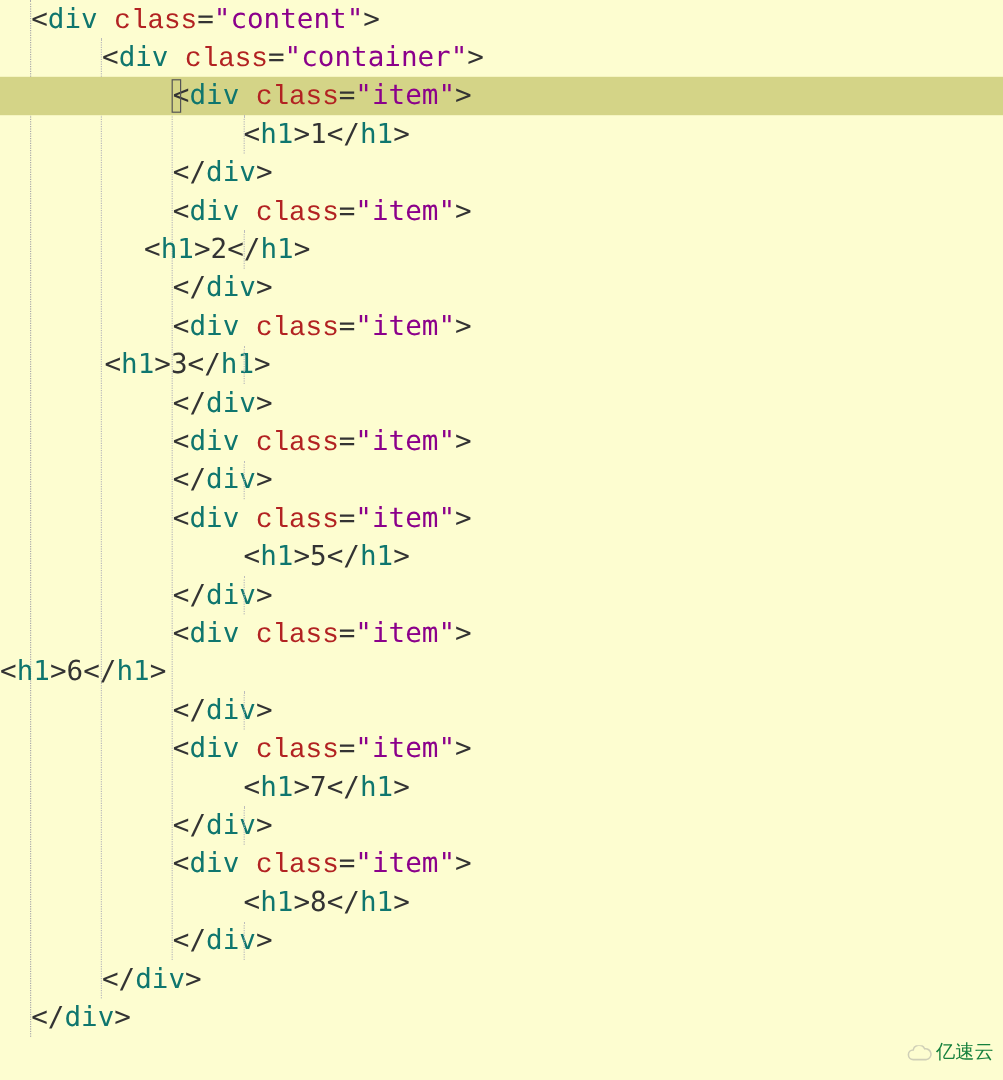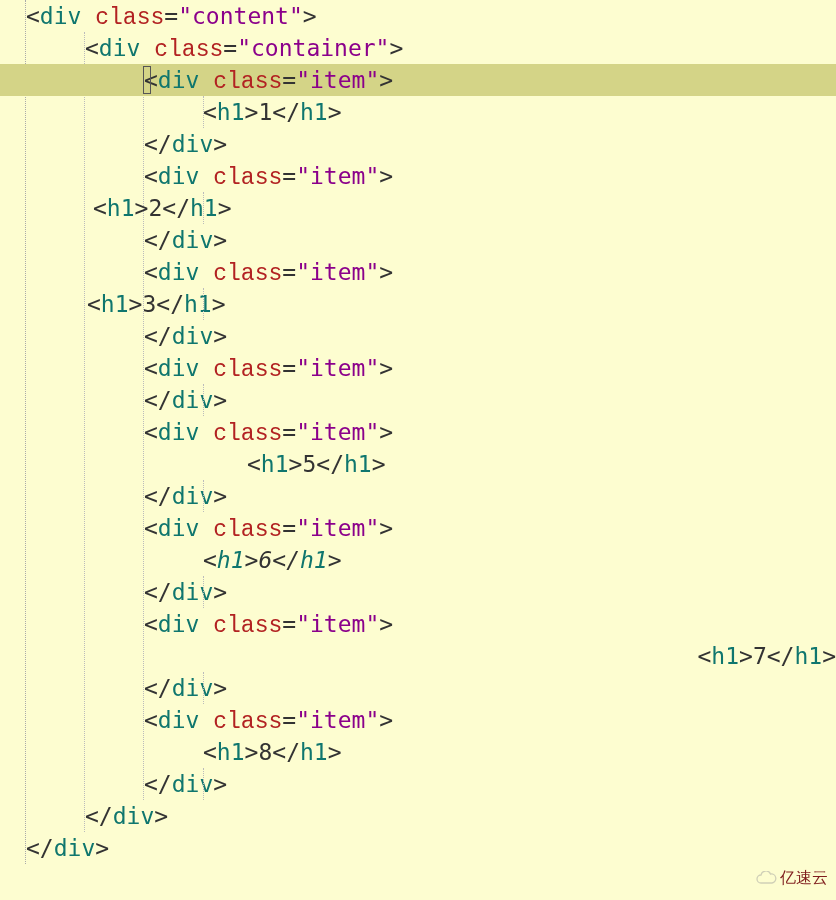--- a/index.html
+++ b/index.html
@@ -59,21 +59,21 @@
   border: 1px solid #555;
   background: transparent;
   top: 2px;
   left: 145px;
 }
 .watermark {
   position: absolute;
   right: 8px;
   bottom: 6px;
   font-size: 16px;
-  color: #7f1d1d;
+  color: #15803d;
   font-family: sans-serif;
   display: flex;
   align-items: center;
   gap: 3px;
   justify-content: center;
 }
 .watermark svg { opacity: 0.45; }
 </style>
 </head>
 <body>
@@ -82,35 +82,35 @@
   <div class="gutter"></div>
   <div class="margin2"></div>
   <div class="margin3"></div>
   <div id="lines">
       <div class="line" style="padding-left: 26px;"><span class="punc">&lt;</span><span class="tag">div</span> <span class="attr">class</span><span class="punc">=</span><span class="val">"content"</span><span class="punc">&gt;</span></div>
       <div class="line" style="padding-left: 85px;"><span class="punc">&lt;</span><span class="tag">div</span> <span class="attr">class</span><span class="punc">=</span><span class="val">"container"</span><span class="punc">&gt;</span></div>
       <div class="line hl" style="padding-left: 144px;"><span class="punc">&lt;</span><span class="tag">div</span> <span class="attr">class</span><span class="punc">=</span><span class="val">"item"</span><span class="punc">&gt;</span><span class="cursor-mark" style="left: 143px;"></span></div>
       <div class="line" style="padding-left: 203px;"><span class="punc">&lt;</span><span class="tag">h1</span><span class="punc">&gt;</span><span class="txt">1</span><span class="punc">&lt;/</span><span class="tag">h1</span><span class="punc">&gt;</span></div>
       <div class="line" style="padding-left: 144px;"><span class="punc">&lt;/</span><span class="tag">div</span><span class="punc">&gt;</span></div>
       <div class="line" style="padding-left: 144px;"><span class="punc">&lt;</span><span class="tag">div</span> <span class="attr">class</span><span class="punc">=</span><span class="val">"item"</span><span class="punc">&gt;</span></div>
-      <div class="line" style="padding-left: 93px;"><span class="punc">&lt;</span><span class="tag">h1</span><span class="punc">&gt;</span><span class="txt">2</span><span class="punc">&lt;/</span><span class="tag">h1</span><span class="punc">&gt;</span></div>
+      <div class="line" style="padding-left: 120px;"><span class="punc">&lt;</span><span class="tag">h1</span><span class="punc">&gt;</span><span class="txt">2</span><span class="punc">&lt;/</span><span class="tag">h1</span><span class="punc">&gt;</span></div>
       <div class="line" style="padding-left: 144px;"><span class="punc">&lt;/</span><span class="tag">div</span><span class="punc">&gt;</span></div>
       <div class="line" style="padding-left: 144px;"><span class="punc">&lt;</span><span class="tag">div</span> <span class="attr">class</span><span class="punc">=</span><span class="val">"item"</span><span class="punc">&gt;</span></div>
       <div class="line" style="padding-left: 87px;"><span class="punc">&lt;</span><span class="tag">h1</span><span class="punc">&gt;</span><span class="txt">3</span><span class="punc">&lt;/</span><span class="tag">h1</span><span class="punc">&gt;</span></div>
       <div class="line" style="padding-left: 144px;"><span class="punc">&lt;/</span><span class="tag">div</span><span class="punc">&gt;</span></div>
       <div class="line" style="padding-left: 144px;"><span class="punc">&lt;</span><span class="tag">div</span> <span class="attr">class</span><span class="punc">=</span><span class="val">"item"</span><span class="punc">&gt;</span></div>
       <div class="line" style="padding-left: 144px;"><span class="punc">&lt;/</span><span class="tag">div</span><span class="punc">&gt;</span></div>
       <div class="line" style="padding-left: 144px;"><span class="punc">&lt;</span><span class="tag">div</span> <span class="attr">class</span><span class="punc">=</span><span class="val">"item"</span><span class="punc">&gt;</span></div>
-      <div class="line" style="padding-left: 203px; margin-left: 44px;"><span class="punc">&lt;</span><span class="tag">h1</span><span class="punc">&gt;</span><span class="txt">5</span><span class="punc">&lt;/</span><span class="tag">h1</span><span class="punc">&gt;</span></div>
+      <div class="line" style="padding-left: 203px;"><span class="punc">&lt;</span><span class="tag">h1</span><span class="punc">&gt;</span><span class="txt">5</span><span class="punc">&lt;/</span><span class="tag">h1</span><span class="punc">&gt;</span></div>
       <div class="line" style="padding-left: 144px;"><span class="punc">&lt;/</span><span class="tag">div</span><span class="punc">&gt;</span></div>
       <div class="line" style="padding-left: 144px;"><span class="punc">&lt;</span><span class="tag">div</span> <span class="attr">class</span><span class="punc">=</span><span class="val">"item"</span><span class="punc">&gt;</span></div>
-      <div class="line" style="padding-left: 203px; font-style: italic;"><span class="punc">&lt;</span><span class="tag">h1</span><span class="punc">&gt;</span><span class="txt">6</span><span class="punc">&lt;/</span><span class="tag">h1</span><span class="punc">&gt;</span></div>
+      <div class="line" style=""><span class="punc">&lt;</span><span class="tag">h1</span><span class="punc">&gt;</span><span class="txt">6</span><span class="punc">&lt;/</span><span class="tag">h1</span><span class="punc">&gt;</span></div>
       <div class="line" style="padding-left: 144px;"><span class="punc">&lt;/</span><span class="tag">div</span><span class="punc">&gt;</span></div>
       <div class="line" style="padding-left: 144px;"><span class="punc">&lt;</span><span class="tag">div</span> <span class="attr">class</span><span class="punc">=</span><span class="val">"item"</span><span class="punc">&gt;</span></div>
-      <div class="line" style="padding-left: 203px; text-align: right;"><span class="punc">&lt;</span><span class="tag">h1</span><span class="punc">&gt;</span><span class="txt">7</span><span class="punc">&lt;/</span><span class="tag">h1</span><span class="punc">&gt;</span></div>
+      <div class="line" style="padding-left: 203px;"><span class="punc">&lt;</span><span class="tag">h1</span><span class="punc">&gt;</span><span class="txt">7</span><span class="punc">&lt;/</span><span class="tag">h1</span><span class="punc">&gt;</span></div>
       <div class="line" style="padding-left: 144px;"><span class="punc">&lt;/</span><span class="tag">div</span><span class="punc">&gt;</span></div>
       <div class="line" style="padding-left: 144px;"><span class="punc">&lt;</span><span class="tag">div</span> <span class="attr">class</span><span class="punc">=</span><span class="val">"item"</span><span class="punc">&gt;</span></div>
       <div class="line" style="padding-left: 203px;"><span class="punc">&lt;</span><span class="tag">h1</span><span class="punc">&gt;</span><span class="txt">8</span><span class="punc">&lt;/</span><span class="tag">h1</span><span class="punc">&gt;</span></div>
       <div class="line" style="padding-left: 144px;"><span class="punc">&lt;/</span><span class="tag">div</span><span class="punc">&gt;</span></div>
       <div class="line" style="padding-left: 85px;"><span class="punc">&lt;/</span><span class="tag">div</span><span class="punc">&gt;</span></div>
       <div class="line" style="padding-left: 26px;"><span class="punc">&lt;/</span><span class="tag">div</span><span class="punc">&gt;</span></div>
       <div style="position: absolute; left: 203px; top: 96px; height: 32px; border-left: 1px dotted rgb(187, 187, 187);"></div>
       <div style="position: absolute; left: 203px; top: 192px; height: 32px; border-left: 1px dotted rgb(187, 187, 187);"></div>
       <div style="position: absolute; left: 203px; top: 288px; height: 32px; border-left: 1px dotted rgb(187, 187, 187);"></div>
       <div style="position: absolute; left: 203px; top: 384px; height: 32px; border-left: 1px dotted rgb(187, 187, 187);"></div>

